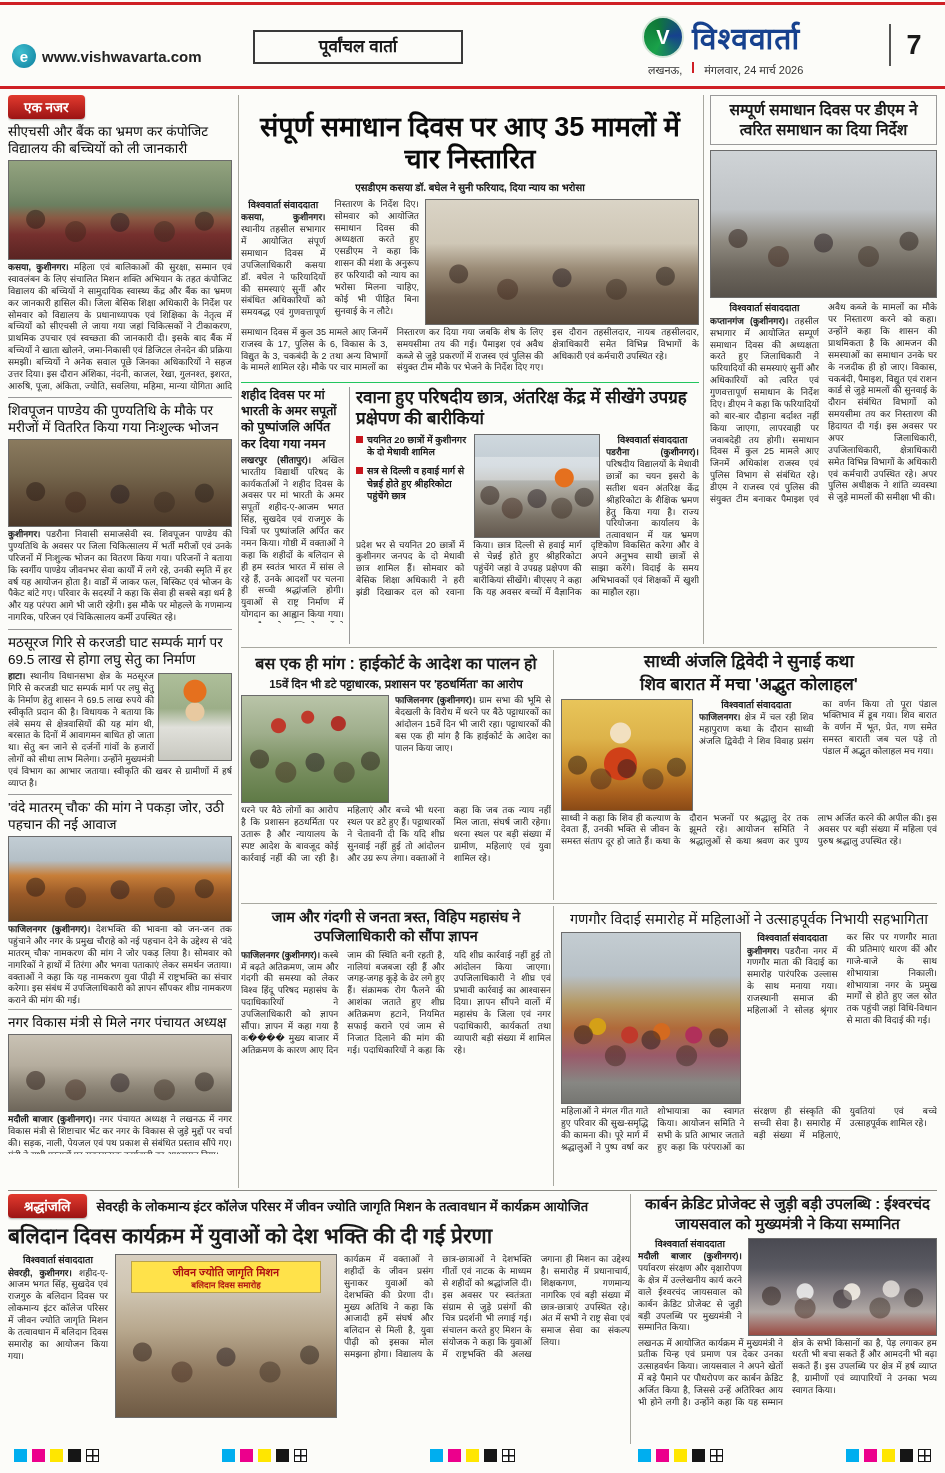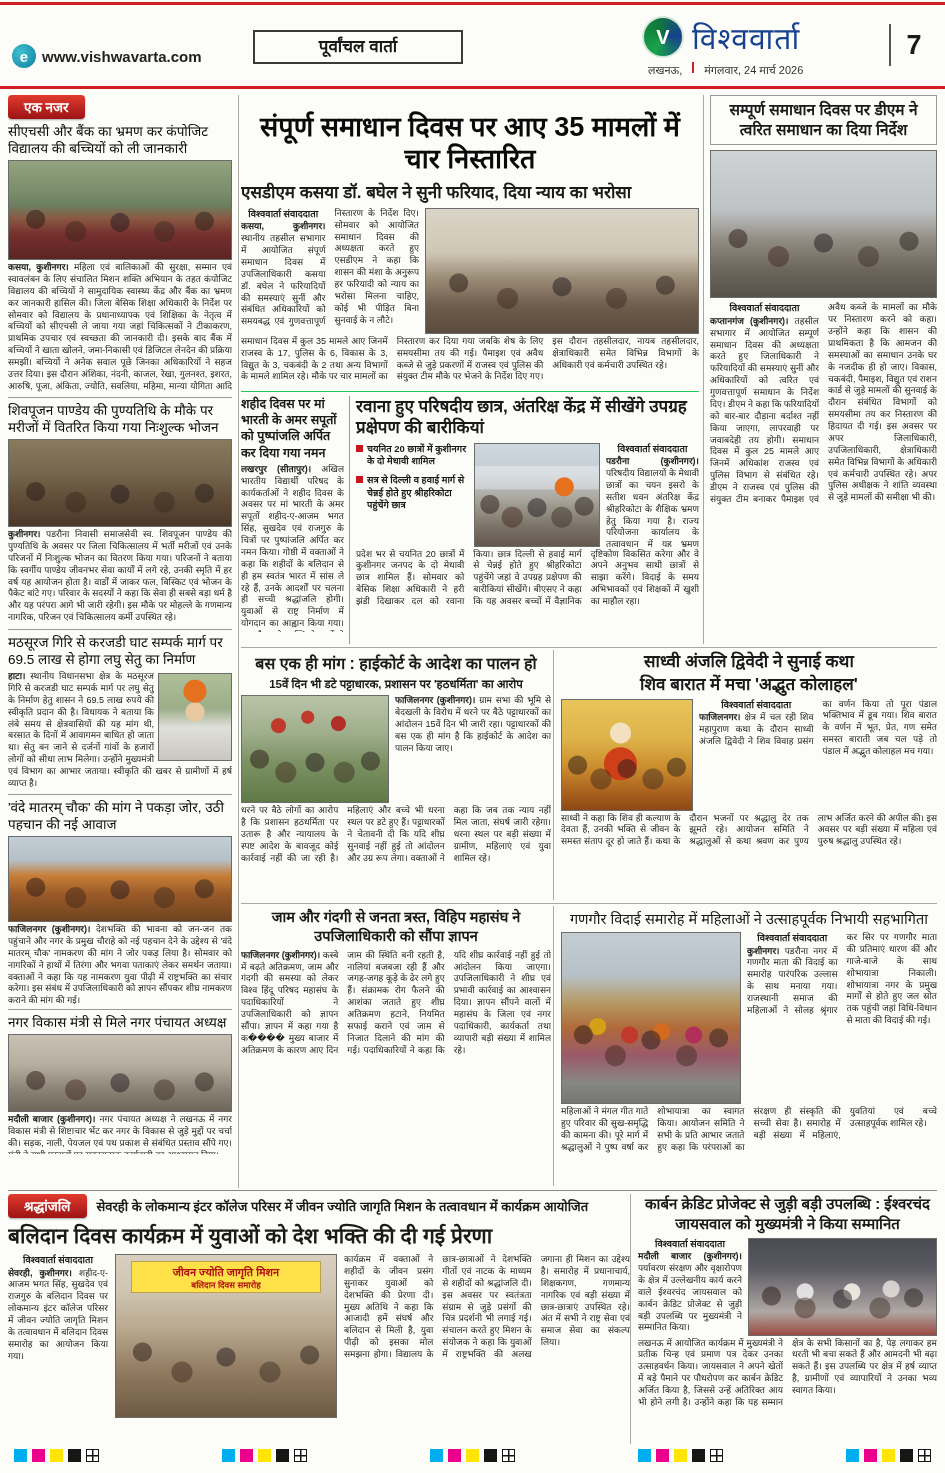--- a/index.html
+++ b/index.html
@@ -5,21 +5,21 @@
   html,body{margin:0;padding:0;background:#dddcd6;}
   .page{position:relative;width:945px;height:1473px;background:#fcfcf9;font-family:"Liberation Sans","DejaVu Sans",sans-serif;color:#1a1a1a;overflow:hidden;margin:0 auto;}
   
   .top-redline{position:absolute;top:2px;left:0;right:0;height:3px;background:#cf1f25;}
   .hdr-left{position:absolute;left:12px;top:44px;display:flex;align-items:center;gap:6px;}
   .site-logo{width:24px;height:24px;border-radius:50%;background:radial-gradient(circle at 35% 35%,#3fc0d0,#0e7e9e);color:#fff;font-weight:bold;font-size:15px;display:flex;align-items:center;justify-content:center;}
   .site-url{font-size:15px;font-weight:bold;color:#222;}
   .edition-box{position:absolute;left:253px;top:30px;width:206px;height:30px;border:2px solid #3a3a3a;font-size:17px;font-weight:bold;text-align:center;line-height:30px;}
   .masthead{position:absolute;left:642px;top:16px;display:flex;align-items:center;gap:8px;}
   .mast-logo{width:38px;height:38px;border-radius:50%;background:conic-gradient(from 210deg,#1aa24a,#0f7a38 35%,#16418e 65%,#1aa24a);color:#fff;font-weight:bold;font-size:20px;display:flex;align-items:center;justify-content:center;border:2px solid #d5e6d9;}
-  .mast-name{font-size:30px;font-weight:normal;color:#16418e;letter-spacing:1px;}
+  .mast-name{font-size:30px;font-weight:bold;color:#16418e;letter-spacing:1px;}
   .date-line{position:absolute;left:648px;top:62px;font-size:11px;color:#333;display:flex;align-items:flex-start;gap:10px;}
   .rtick{display:inline-block;width:2px;height:11px;background:#cf1f25;}
   .page-num-box{position:absolute;right:8px;top:24px;width:46px;height:42px;border-left:2px solid #555;text-align:center;font-size:27px;font-weight:bold;line-height:42px;}
   .hdr-rule{position:absolute;left:0;right:0;top:86px;border-top:3px solid #cf1f25;}
   
   .body-txt{font-size:9px;line-height:1.32;text-align:justify;color:#1c1c1c;margin:2px 0 0;}
   .clip{overflow:hidden;}
   .dateline{font-weight:700;}
   .byline-c{display:block;text-align:center;font-weight:700;font-size:9.5px;margin-bottom:1px;}
   .cols2{column-count:2;column-gap:9px;}
@@ -55,21 +55,21 @@
   .ph-cm::before{content:"";position:absolute;inset:0;background:radial-gradient(circle at 30% 55%,rgba(240,240,240,.85) 0 8px,transparent 9px),radial-gradient(circle at 55% 55%,rgba(250,245,235,.85) 0 8px,transparent 9px),radial-gradient(circle at 76% 52%,rgba(235,230,225,.8) 0 8px,transparent 9px);}
   .balidan-banner{position:absolute;top:6px;left:7%;right:7%;background:#ffe24a;color:#b01212;font-weight:bold;text-align:center;padding:2px 0;border:1px solid #b9a24a;}
   .balidan-banner .b1{font-size:11px;}
   .balidan-banner .b2{font-size:8.5px;}
   
   #region-left{position:absolute;left:8px;top:95px;width:224px;height:1093px;overflow:hidden;border-right:1px solid #a8a8a0;padding-right:6px;box-sizing:content-box;}
   .eknajar,.tribute-box{display:inline-block;background:linear-gradient(180deg,#e23a2e,#9c1414);color:#fff;font-weight:700;font-size:13.5px;padding:3px 16px;border-radius:4px;box-shadow:0 1px 2px rgba(0,0,0,.35);}
   .la-hl{font-size:13.5px;line-height:1.26;font-weight:400;margin:4px 0 3px;color:#0c0c0c;}
   #region-main{position:absolute;left:241px;top:95px;width:458px;height:549px;overflow:hidden;}
   .main-hl{font-size:27px;line-height:1.2;font-weight:700;text-align:center;margin:16px 0 4px;color:#0a0a0a;}
-  .main-sub{font-size:17px;font-weight:700;text-align:left;margin:0 0 5px;}
+  .main-sub{font-size:10px;font-weight:700;text-align:center;margin:0 0 5px;}
   .band2{display:flex;border-top:1px solid #22c55e;margin-top:5px;padding-top:4px;}
   .shahid-col{width:103px;border-right:1px solid #999;padding-right:5px;flex:0 0 auto;}
   .sh-hl{font-size:12.5px;line-height:1.3;font-weight:700;margin:0 0 3px;}
   .par-col{flex:1;padding-left:6px;min-width:0;}
   .par-hl{font-size:17px;line-height:1.26;font-weight:700;margin:0 0 4px;}
   .bullets{list-style:none;margin:0;padding:0;width:112px;flex:0 0 auto;}
   .bullets li{display:flex;gap:4px;font-size:9.5px;font-weight:700;line-height:1.3;margin-bottom:7px;}
   .bullet-sq{flex:0 0 auto;width:7px;height:7px;background:#c8161d;margin-top:2px;}
   #region-dm{position:absolute;left:703px;top:95px;width:234px;height:549px;overflow:hidden;border-left:1px solid #a8a8a0;padding-left:6px;box-sizing:border-box;}
   .dm-hl{font-size:15.5px;line-height:1.3;font-weight:700;text-align:center;border:1px solid #999;padding:4px 6px;margin:0 0 5px;}

